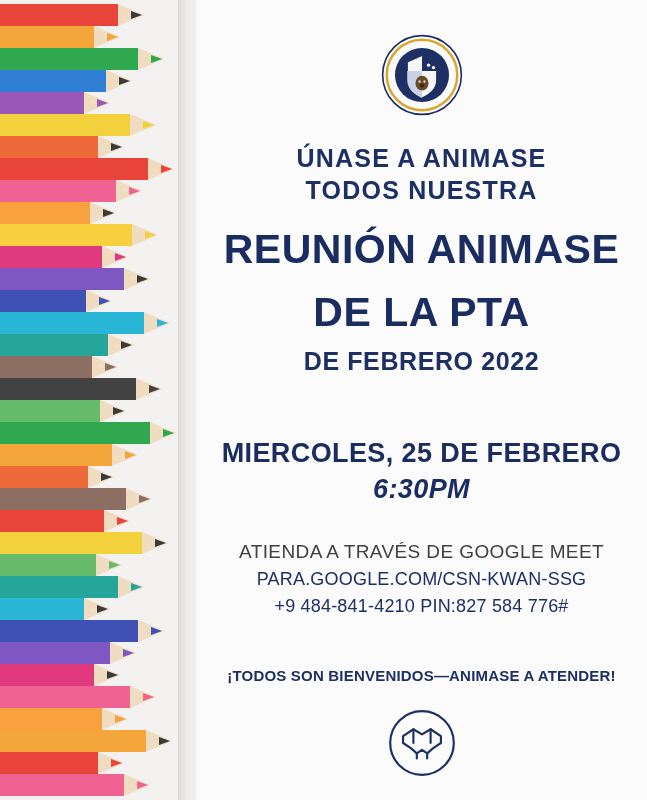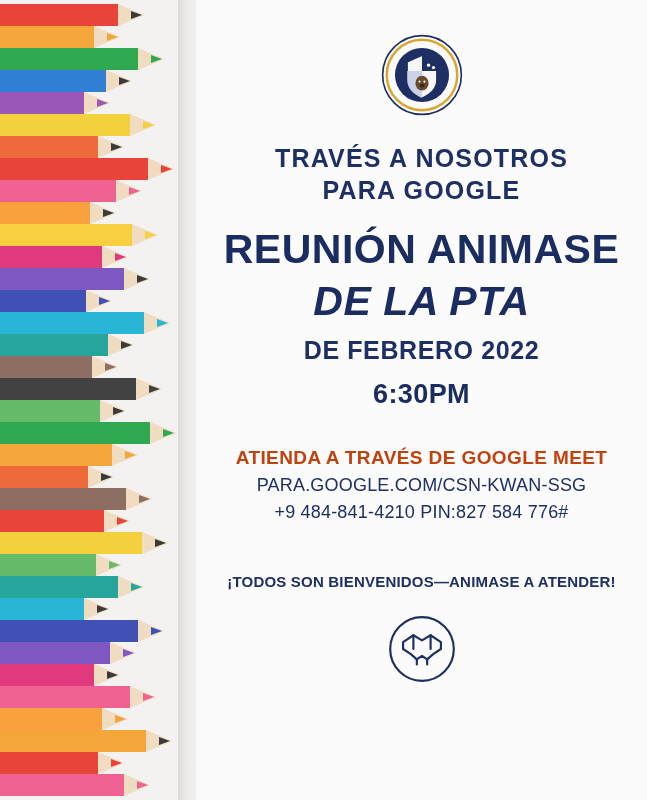--- a/index.html
+++ b/index.html
@@ -114,24 +114,24 @@
   .meeting-when {
     font-size: 27px;
     font-weight: 700;
     letter-spacing: 0.4px;
     line-height: 1.3;
     margin-top: 60px;
     color: #1b2c60;
   }
   .attend-head {
     font-size: 19px;
-    font-weight: 700;
+    font-weight: 400;
     letter-spacing: 0.4px;
     margin-top: 34px;
-    color: #c2410c;
+    color: #404040;
   }
   .attend-line {
     font-size: 18px;
     font-weight: 400;
     letter-spacing: 0.2px;
     margin-top: 6px;
     color: #1e2f63;
   }
   .welcome {
     font-size: 15px;
@@ -424,30 +424,31 @@
         <circle cx="58" cy="38" r="2" fill="#ffffff"></circle>
         <circle cx="64" cy="41" r="2" fill="#ffffff"></circle>
         <ellipse cx="50" cy="60" rx="8" ry="9" fill="#6b4a2a"></ellipse>
         <circle cx="47" cy="58" r="1.3" fill="#ffffff"></circle>
         <circle cx="53" cy="58" r="1.3" fill="#ffffff"></circle>
         <ellipse cx="50" cy="63" rx="3" ry="2.2" fill="#3a2714"></ellipse>
       </svg>
     </div>
 
     <div class="block-top">
-      <div class="line-small">TRAVÉS A NOSOTROS</div>
-      <div class="line-small">PARA GOOGLE</div>
+      <div class="line-small">ÚNASE A ANIMASE</div>
+      <div class="line-small">TODOS NUESTRA</div>
     </div>
 
     <div class="headline">REUNIÓN ANIMASE</div>
-    <div class="headline" style="margin-top:5px;font-style:italic;">DE LA PTA</div>
+    <div class="headline" style="margin-top:16px;">DE LA PTA</div>
 
     <div class="sub-date">DE FEBRERO 2022</div>
 
-    <div class="meeting-when" style="margin-top:12px;">6:30PM</div>
+    <div class="meeting-when">MIERCOLES, 25 DE FEBRERO</div>
+    <div class="meeting-when" style="margin-top:0;font-style:italic;">6:30PM</div>
 
     <div class="attend-head">ATIENDA A TRAVÉS DE GOOGLE MEET</div>
     <div class="attend-line">PARA.GOOGLE.COM/CSN-KWAN-SSG</div>
     <div class="attend-line">+9 484-841-4210 PIN:827 584 776#</div>
 
     <div class="welcome">¡TODOS SON BIENVENIDOS—ANIMASE A ATENDER!</div>
 
     <div class="handshake-wrap">
       <svg class="handshake" viewBox="0 0 100 100">
         <circle cx="50" cy="50" r="37" fill="none" stroke="#1e2f63" stroke-width="2.5"></circle>

